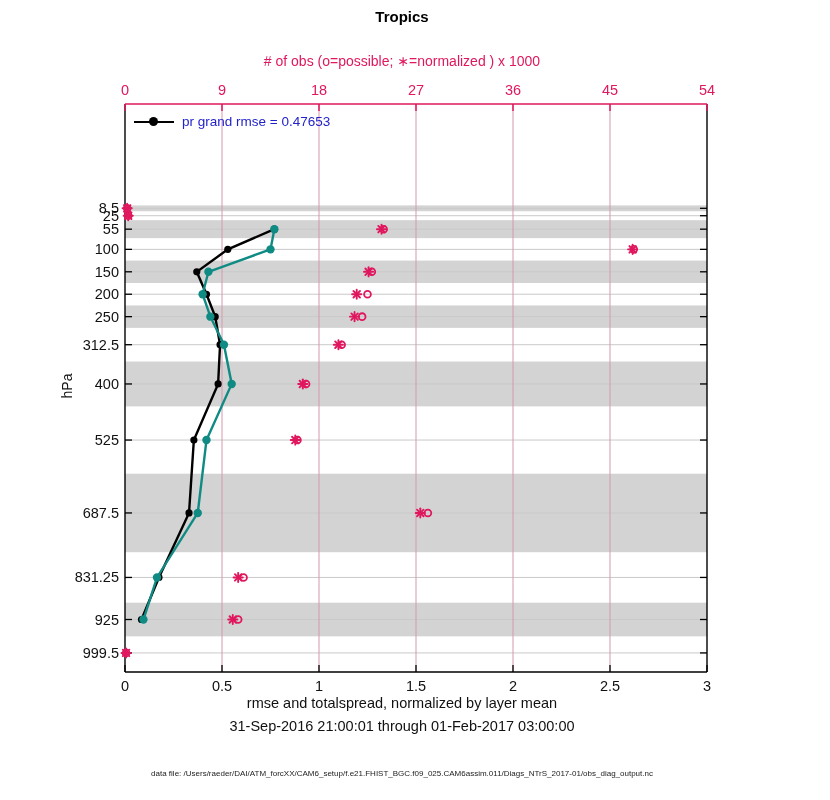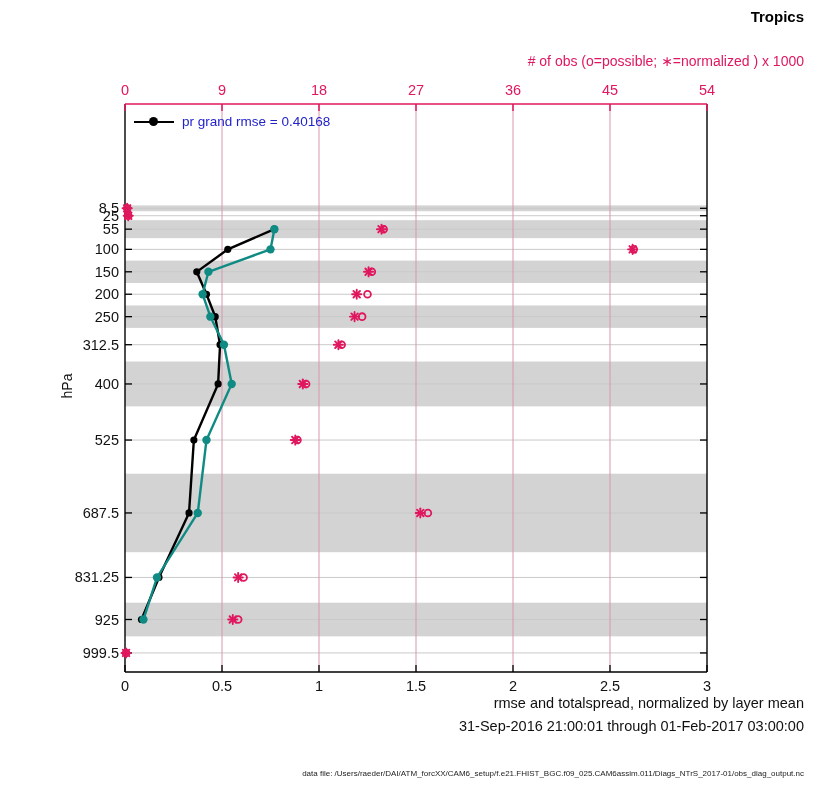--- a/index.html
+++ b/index.html
@@ -1,19 +1,19 @@
 <!DOCTYPE html>
 <html><head>
 <meta charset="utf-8">
 <style>
   html,body{margin:0;padding:0;background:#ffffff;}
   #fig{position:relative;width:830px;height:800px;background:#ffffff;
        font-family:"Liberation Sans",sans-serif;overflow:hidden;}
   .abs{position:absolute;}
-  .ctr{left:0;width:804px;text-align:right;}
+  .ctr{left:0;width:804px;text-align:center;}
   #title{top:8px;font-size:15px;font-weight:bold;color:#000;}
   #subtitle{top:30px;font-size:15px;font-weight:bold;color:#000;}
   #obslabel{top:53px;font-size:14px;color:#e0175e;}
   #xlabel1{top:695px;font-size:14.5px;color:#111;}
   #xlabel2{top:718px;font-size:14.5px;color:#111;}
   #datafile{top:769px;font-size:8px;color:#222;}
   #ylabel{left:37px;top:378px;width:60px;font-size:14px;color:#111;
           transform:rotate(-90deg);transform-origin:center;text-align:center;}
   #legend{left:134px;top:111px;}
   .lrow{display:flex;align-items:center;height:21px;}
@@ -255,21 +255,21 @@
 
   <div id="title" class="abs ctr">Tropics</div>
   <div id="obslabel" class="abs ctr"># of obs (o=possible; ∗=normalized ) x 1000</div>
 
   <div id="legend" class="abs">
     <div class="lrow">
       <span class="lsample">
         <span class="lline" id="lline0" style="background: rgb(0, 0, 0);"></span>
           <span class="ldot" id="ldot0" style="background: rgb(0, 0, 0);"></span>
       </span>
-      <span class="ltext">pr grand rmse = 0.40168</span>
+      <span class="ltext">pr grand rmse = 0.47653</span>
     </div>
   </div>
 
   <div id="ylabel" class="abs">hPa</div>
   <div id="xlabel1" class="abs ctr">rmse and totalspread, normalized by layer mean</div>
   <div id="xlabel2" class="abs ctr">31-Sep-2016 21:00:01 through 01-Feb-2017 03:00:00</div>
   <div id="datafile" class="abs ctr">data file: /Users/raeder/DAI/ATM_forcXX/CAM6_setup/f.e21.FHIST_BGC.f09_025.CAM6assim.011/Diags_NTrS_2017-01/obs_diag_output.nc</div>
 </div>
 
 </body></html>

